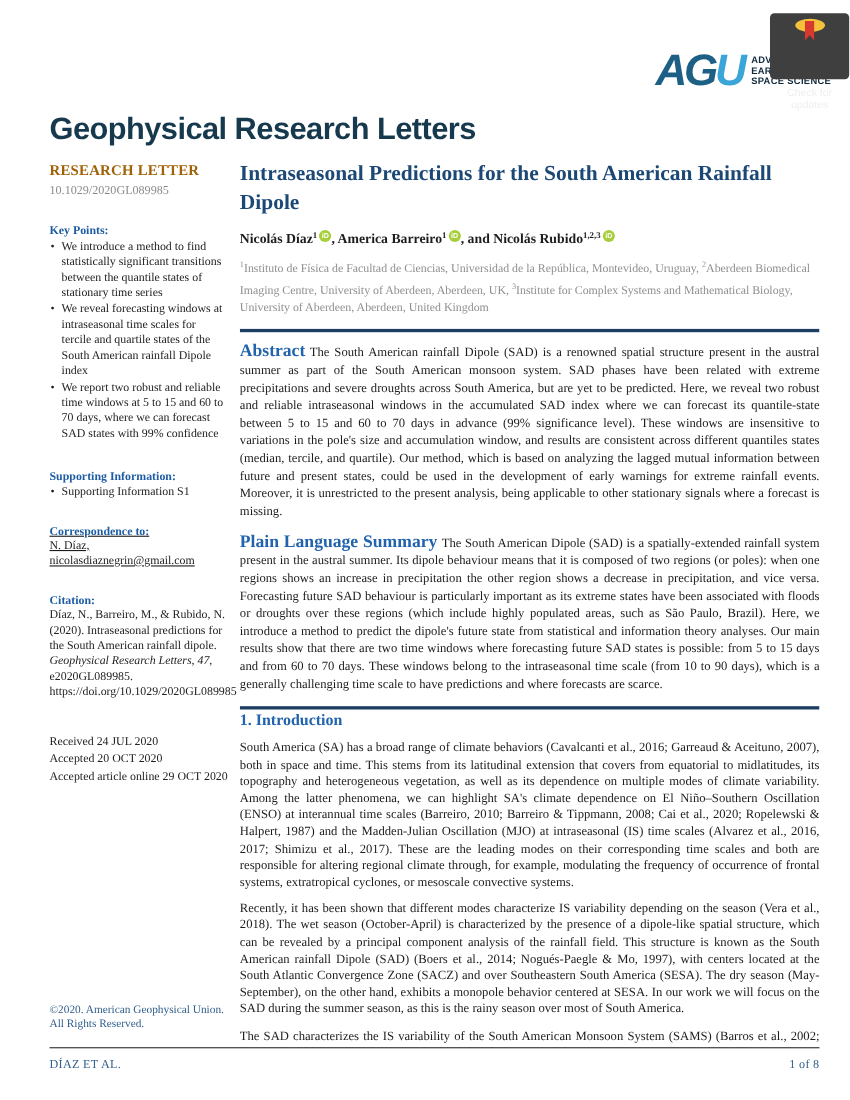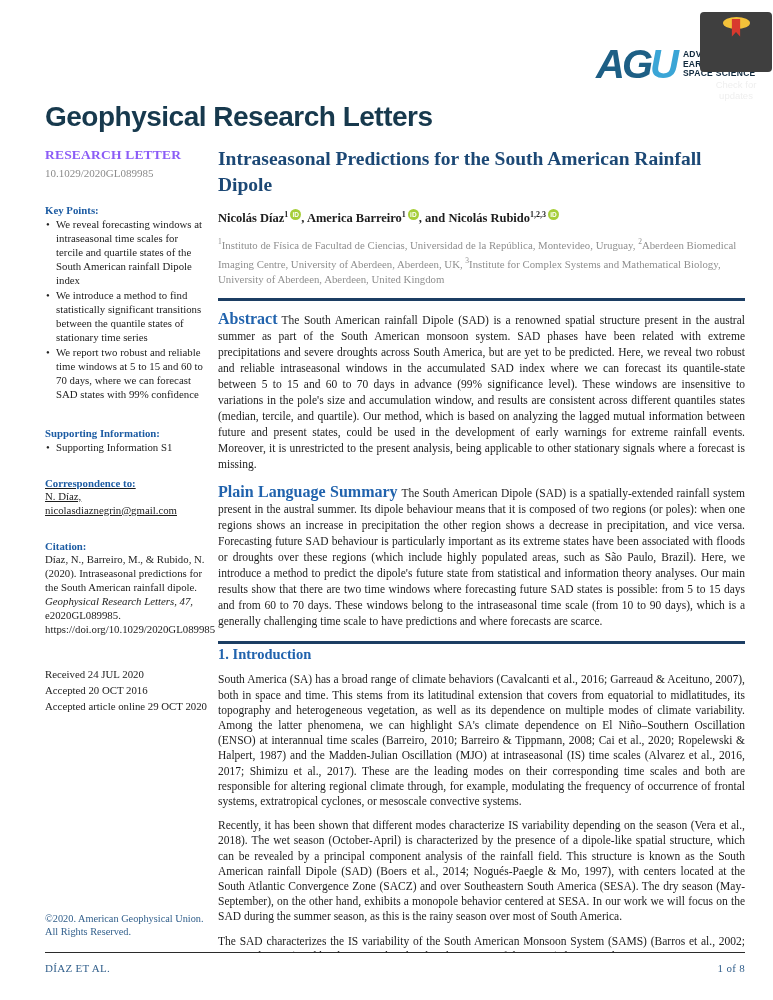--- a/index.html
+++ b/index.html
@@ -28,21 +28,21 @@
     clip-path:polygon(0 0,100% 0,100% 100%,50% 72%,0 100%); }
   .badge-text { margin-top:3px; font-family:"Liberation Sans", sans-serif; font-size:9.5px; line-height:10.5px; color:#efefef; text-align:center; }
 
   .journal-name {
     position:absolute; left:45px; top:101px;
     font-family:"Liberation Sans", sans-serif; font-weight:bold; font-size:28px; letter-spacing:-.5px; color:#17394d;
   }
 
   
   .sidebar { position:absolute; left:45px; top:147px; width:162px; }
-  .kicker { font-size:13.5px; font-weight:bold; color:#8b5cf6; letter-spacing:.2px; }
+  .kicker { font-size:13.5px; font-weight:bold; color:#a16207; letter-spacing:.2px; }
   .doi { margin-top:4px; font-size:11px; color:#8b8b8b; }
   .side-h { font-size:10.8px; font-weight:bold; color:#1d5ca3; }
   .side-sec { margin-top:22px; }
   .side-text, .side-list { font-size:10.8px; line-height:14px; color:#222; }
   .side-list { list-style:none; }
   .side-list li { padding-left:11px; position:relative; margin-top:1px; }
   .side-list li::before { content:"•"; position:absolute; left:1px; top:0; color:#222; }
   .citation-italic { font-style:italic; }
   .side-link { color:#222; text-decoration:none; cursor:pointer; }
   .history { margin-top:30px; font-size:10.8px; line-height:16px; color:#222; }
@@ -100,22 +100,22 @@
 
   <div class="journal-name">Geophysical Research Letters</div>
 
   <div class="sidebar">
     <div class="kicker">RESEARCH LETTER</div>
     <div class="doi">10.1029/2020GL089985</div>
 
     <div class="side-sec" style="margin-top:25px;">
       <div class="side-h">Key Points:</div>
       <ul class="side-list">
+        <li>We introduce a method to find statistically significant transitions between the quantile states of stationary time series</li>
         <li>We reveal forecasting windows at intraseasonal time scales for tercile and quartile states of the South American rainfall Dipole index</li>
-        <li>We introduce a method to find statistically significant transitions between the quantile states of stationary time series</li>
         <li>We report two robust and reliable time windows at 5 to 15 and 60 to 70 days, where we can forecast SAD states with 99% confidence</li>
       </ul>
     </div>
 
     <div class="side-sec" style="margin-top:26px;">
       <div class="side-h">Supporting Information:</div>
       <ul class="side-list">
         <li><span class="side-link">Supporting Information S1</span></li>
       </ul>
     </div>
@@ -126,21 +126,21 @@
       <div class="side-text">nicolasdiaznegrin@gmail.com</div>
     </div>
 
     <div class="side-sec" style="margin-top:23px;">
       <div class="side-h">Citation:</div>
       <div class="side-text"><span>Díaz, N., Barreiro, M., &amp; Rubido, N. (2020). Intraseasonal predictions for the South American rainfall dipole. </span><span class="citation-italic">Geophysical Research Letters, 47,</span><span> e2020GL089985. https://doi.org/10.1029/2020GL089985</span></div>
     </div>
 
     <div class="history">
       <div>Received 24 JUL 2020</div>
-      <div>Accepted 20 OCT 2016</div>
+      <div>Accepted 20 OCT 2020</div>
       <div>Accepted article online 29 OCT 2020</div>
     </div>
   </div>
 
   <div class="copyright">
     <div>©2020. American Geophysical Union.</div>
     <div>All Rights Reserved.</div>
   </div>
 
   <div class="main">

